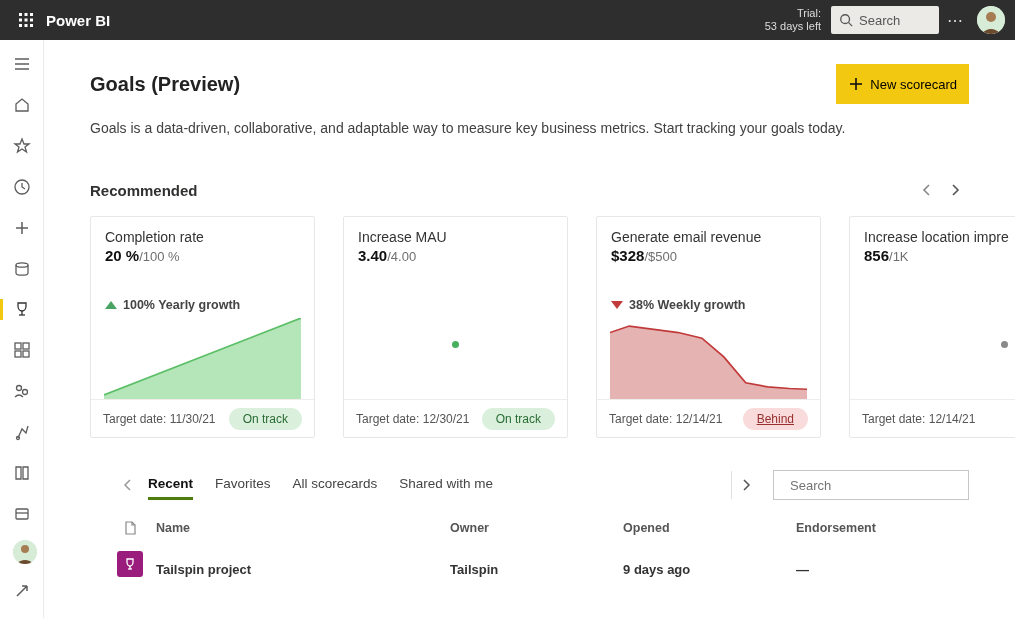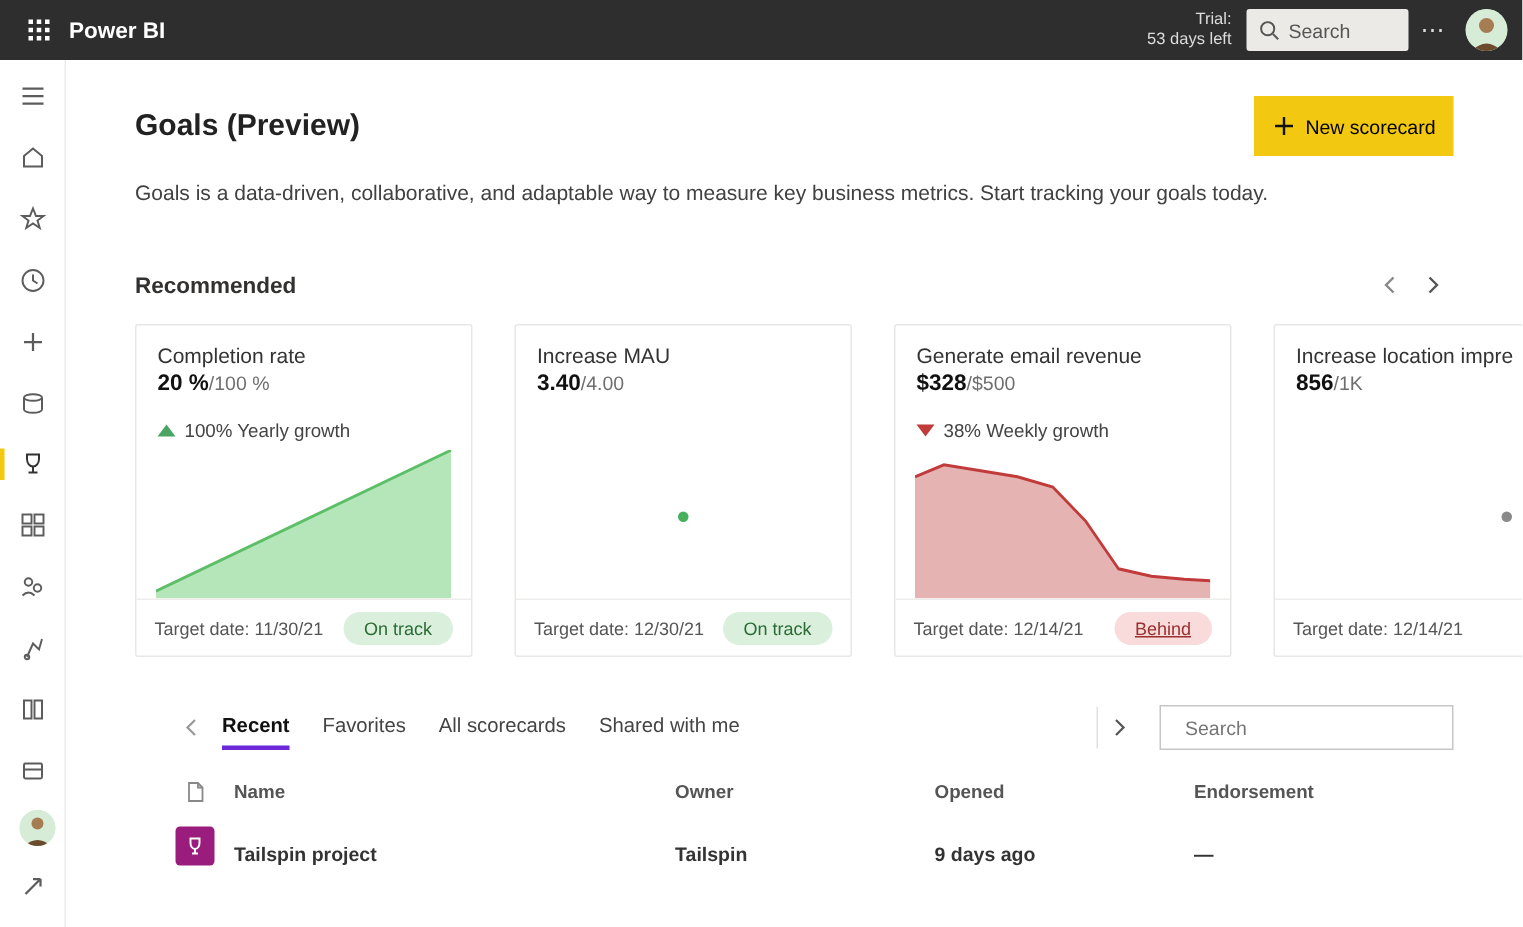--- a/index.html
+++ b/index.html
@@ -45,41 +45,41 @@
   .chev { width:28px; height:28px; display:flex; align-items:center; justify-content:center; color:#666; cursor:pointer; }
   .chev svg { width:14px; height:14px; }
 
   .cards { display:flex; gap:28px; margin-top: 12px; overflow:hidden; padding-right: 0; }
   .card { width: 225px; min-width:225px; height: 222px; border:1px solid #e8e7e5; border-radius:2px; display:flex; flex-direction:column; background:#fff; position:relative; }
   .card-body { padding: 12px 14px 0 14px; flex:1; display:flex; flex-direction:column; }
   .card-title { font-size: 14px; color:#333; }
   .card-val { margin-top:2px; font-size:15px; }
   .card-val .cur { font-weight:700; color:#111; }
   .card-val .tgt { color:#6f6f6f; font-size:13px; }
-  .growth { margin-top: 16px; font-size: 12.5px; color:#444; display:flex; align-items:center; gap:6px; }
+  .growth { margin-top: 34px; font-size: 12.5px; color:#444; display:flex; align-items:center; gap:6px;font-weight:bold; }
   .tri-up { width:0; height:0; border-left:6px solid transparent; border-right:6px solid transparent; border-bottom:8px solid #4aa564; }
   .tri-down { width:0; height:0; border-left:6px solid transparent; border-right:6px solid transparent; border-top:8px solid #c23b3b; }
   .chart-area { flex:1; position:relative; overflow:hidden; margin: 6px -1px 0 -1px; }
   .chart-area svg { position:absolute; bottom:0; left:0; width:100%; height:100%; }
   .dot { width:7px; height:7px; border-radius:50%; position:absolute; }
   .card-footer { height:38px; border-top:1px solid #eeedeb; display:flex; align-items:center; padding: 0 12px; gap:8px; }
   .footer-date { font-size:12px; color:#555; flex:1; }
   .pill { font-size:12px; padding: 4px 14px; border-radius: 12px; }
   .pill.ontrack { background:#daf0dd; color:#2a6b33; }
   .pill.behind { background:#f9dbdb; color:#9a2f2f;text-decoration:underline; }
 
   
   .tabs-wrap { margin-top: 32px; padding-right:46px; padding-left:24px;}
   .tabs-row { display:flex; align-items:center; gap:0; border-bottom:1px solid transparent; }
   .tab-chev { width:28px; height:28px; display:flex; align-items:center; justify-content:center; color:#7a7a7a; cursor:pointer; }
   .tab-chev svg{width:12px;height:12px;}
   .tab-chev.right { border-left:1px solid #e2e1df; margin-left:auto; }
   .tabs { display:flex; gap:22px; margin-left:6px; }
   .tab { font-size:13.5px; padding: 6px 0; cursor:pointer; color:#444; }
-  .tab.active { font-weight:600; border-bottom: 3px solid #6d28d9; color:#111; }
+  .tab.active { font-weight:600; border-bottom: 3px solid #4d7c0f; color:#111; }
   .tab-search { margin-left:14px; width:196px; height:30px; border:1px solid #c8c6c4; display:flex; align-items:center; padding:0 8px; }
   .tab-search svg { width:14px; height:14px; color:#666; margin-right:8px; }
   .tab-search input { border:none; outline:none; font-size:13px; flex:1; background:transparent; }
 
   .table { margin-top: 14px; font-weight: bold; }
   .thead { display:flex; align-items:center; padding: 6px 0; font-size:12.5px; color:#555; }
   .col-ico { width:32px; display:flex; justify-content:center; }
   .col-ico svg{width:14px;height:14px;color:#888;}
   .col-name { flex: 1.7; padding-left:10px; }
   .col-owner { flex: 1; }

